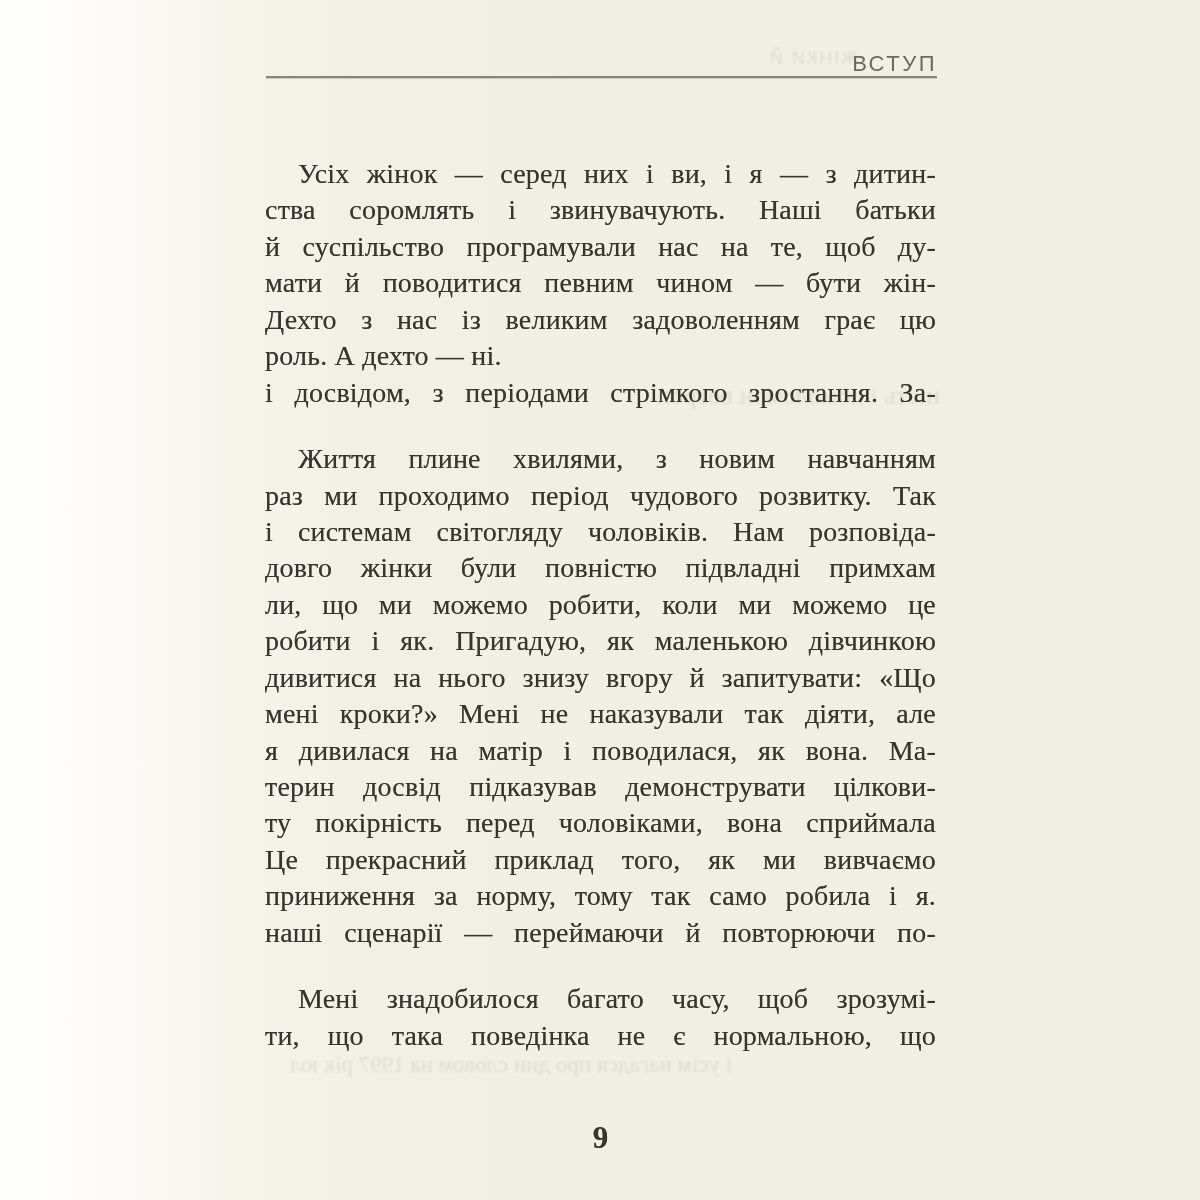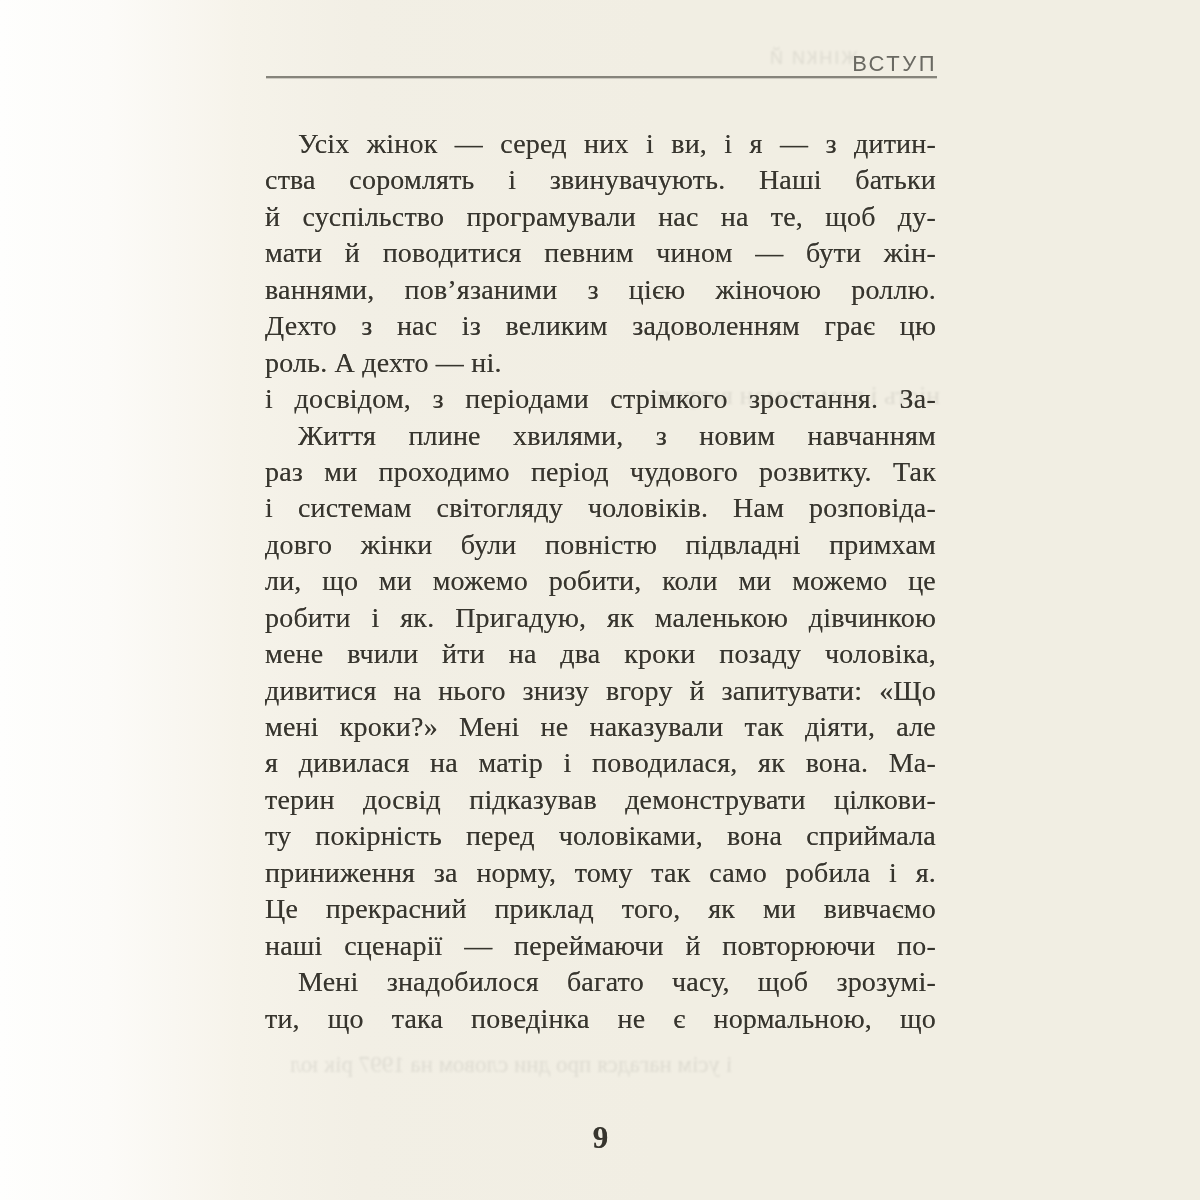--- a/index.html
+++ b/index.html
@@ -27,21 +27,21 @@
     color:var(--ink,#37352e);
     font-size:28px;
     letter-spacing:.2px;
     text-shadow:0 0 .6px rgba(55,53,46,.65);
   }
   .line{
     height:36.45px;line-height:36.45px;
     text-align:justify;text-align-last:justify;
     overflow:hidden;white-space:nowrap;
   }
-  .line.indent{padding-left:33px;}
+  .line.indent{padding-left:33px;margin-top:30px;}
   .line.last{text-align-last:left;}
   .page-number{
     position:absolute;top:1120px;left:265px;width:671px;
     text-align:center;
     font-size:31px;font-weight:bold;
     color:var(--ink,#37352e);
     text-shadow:0 0 .6px rgba(55,53,46,.65);
   }
   .bleed{
     position:absolute;
@@ -68,38 +68,36 @@
 
   <div class="header-rule"></div>
 
   <span class="bleed b2">ність і помоломон вотроп</span>
 
   <div class="body-text">
       <div class="line indent">Усіх жінок — серед них і ви, і я — з дитин-</div>
       <div class="line">ства соромлять і звинувачують. Наші батьки</div>
       <div class="line">й суспільство програмували нас на те, щоб ду-</div>
       <div class="line">мати й поводитися певним чином — бути жін-</div>
-      <div class="line">ваннями, пов’язаними з цією жіночою роллю.</div>
       <div class="line">Дехто з нас із великим задоволенням грає цю</div>
       <div class="line last">роль. А дехто — ні.</div>
       <div class="line">і досвідом, з періодами стрімкого зростання. За-</div>
       <div class="line indent">Життя плине хвилями, з новим навчанням</div>
       <div class="line">раз ми проходимо період чудового розвитку. Так</div>
       <div class="line">і системам світогляду чоловіків. Нам розповіда-</div>
       <div class="line">довго жінки були повністю підвладні примхам</div>
       <div class="line">ли, що ми можемо робити, коли ми можемо це</div>
       <div class="line">робити і як. Пригадую, як маленькою дівчинкою</div>
-      <div class="line">мене вчили йти на два кроки позаду чоловіка,</div>
       <div class="line">дивитися на нього знизу вгору й запитувати: «Що</div>
       <div class="line">мені кроки?» Мені не наказували так діяти, але</div>
       <div class="line">я дивилася на матір і поводилася, як вона. Ма-</div>
       <div class="line">терин досвід підказував демонструвати цілкови-</div>
       <div class="line">ту покірність перед чоловіками, вона сприймала</div>
+      <div class="line">Це прекрасний приклад того, як ми вивчаємо</div>
       <div class="line">приниження за норму, тому так само робила і я.</div>
-      <div class="line">Це прекрасний приклад того, як ми вивчаємо</div>
       <div class="line">наші сценарії — переймаючи й повторюючи по-</div>
       <div class="line indent">Мені знадобилося багато часу, щоб зрозумі-</div>
       <div class="line">ти, що така поведінка не є нормальною, що</div>
     </div>
 
   <span class="bleed b3">і усім нагадся про дни словом на 1997 рік юл</span>
 
   <div class="page-number">9</div>
 
 </div>

